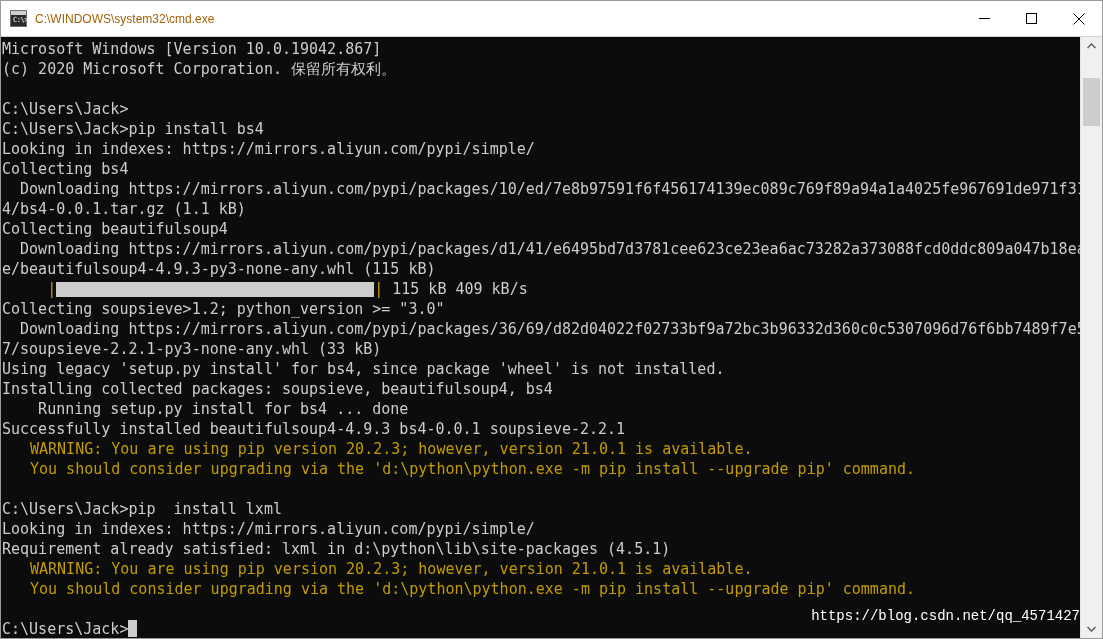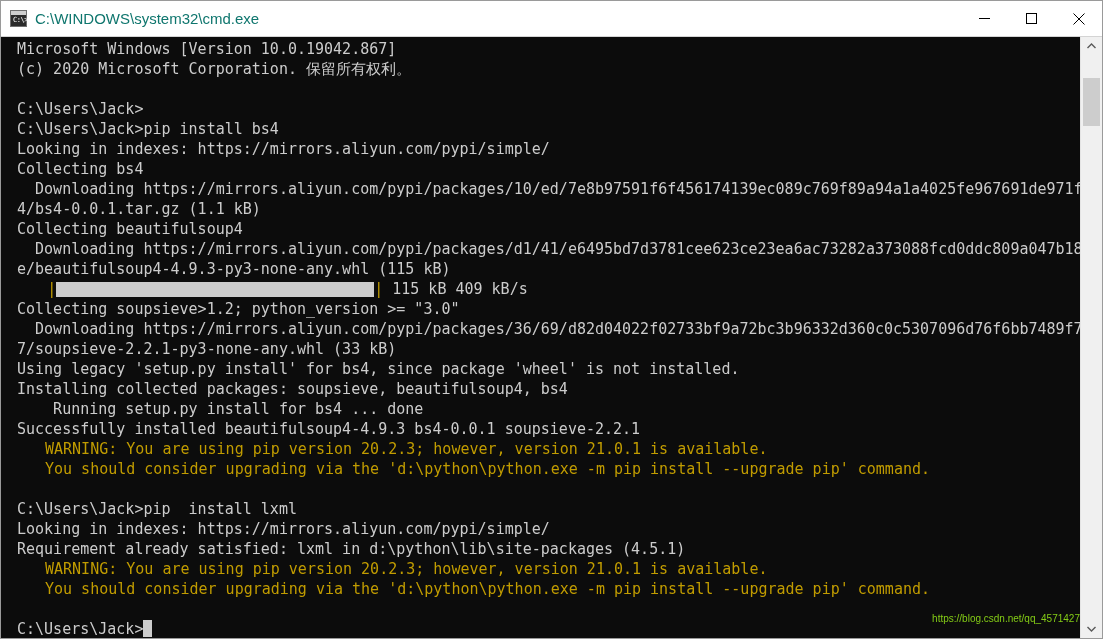--- a/index.html
+++ b/index.html
@@ -65,22 +65,22 @@
     left: 2px;
     top: 5px;
     font-family: "DejaVu Sans Mono", monospace;
     font-size: 7px;
     line-height: 8px;
     color: #ffffff;
     letter-spacing: -0.5px;
   }
   #title-text {
     font-family: "Liberation Sans", sans-serif;
-    font-size: 15px;
-    color: #0f766e;
+    font-size: 12px;
+    color: #a16207;
     white-space: nowrap;
   }
   #titlebar-controls {
     display: flex;
     height: 100%;
     flex: none;
   }
   .win-btn {
     width: 47px;
     height: 100%;
@@ -110,21 +110,21 @@
     font-family: "DejaVu Sans Mono", monospace;
     font-size: 15px;
     line-height: 20px;
     color: #cccccc;
     white-space: pre;
     letter-spacing: 0px;
   }
   .line {
     height: 20px;
     white-space: pre;
-    padding-left: 16px;
+    padding-left: 1px;
   }
   .c-white  { color: #cccccc; }
   .c-yellow { color: #c19c00; margin-left: 28px; }
 
   .bar-row {
     height: 20px;
     display: flex;
     align-items: center;
     white-space: pre;
     padding-left: 1px;
@@ -148,23 +148,23 @@
     height: 17px;
     background: #cccccc;
     vertical-align: -3px;
   }
 
   
   #watermark {
     position: absolute;
     right: 22px;
     bottom: 14px;
-    font-family: Liberation Sans, sans-serif;
-    font-size: 10px;
-    color: #84cc16;
+    font-family: Liberation Mono, monospace;
+    font-size: 14px;
+    color: #ffffff;
     white-space: nowrap;
     pointer-events: none;
   }
 
   
   #scrollbar {
     position: absolute;
     right: 0;
     top: 37px;
     bottom: 0;

